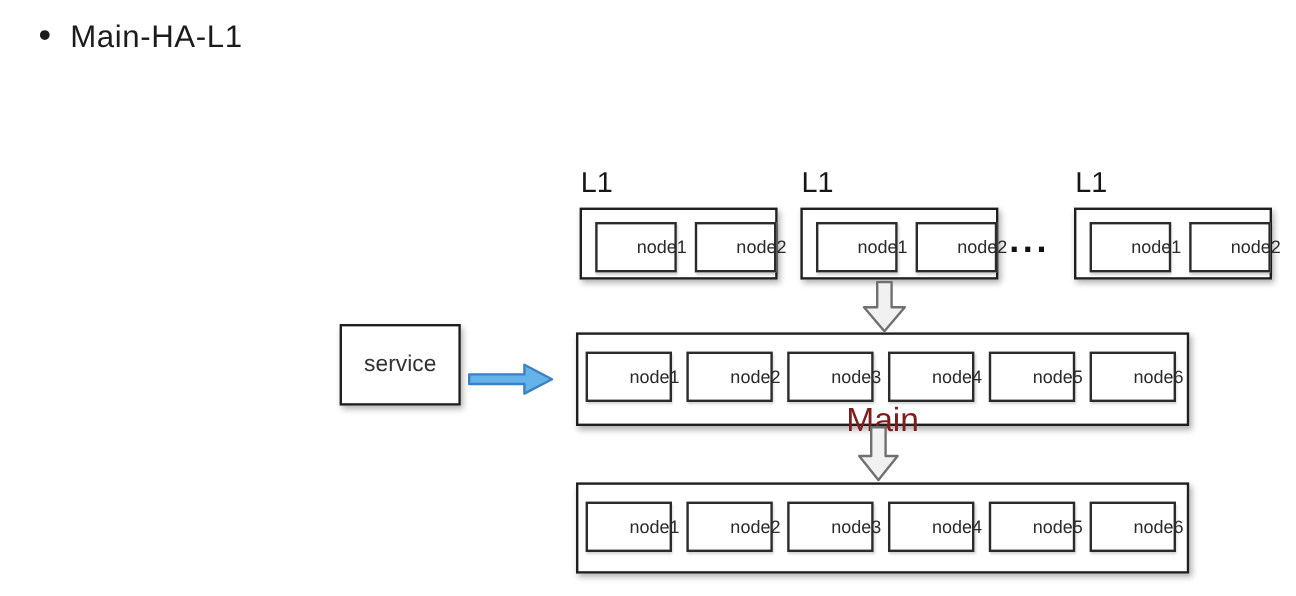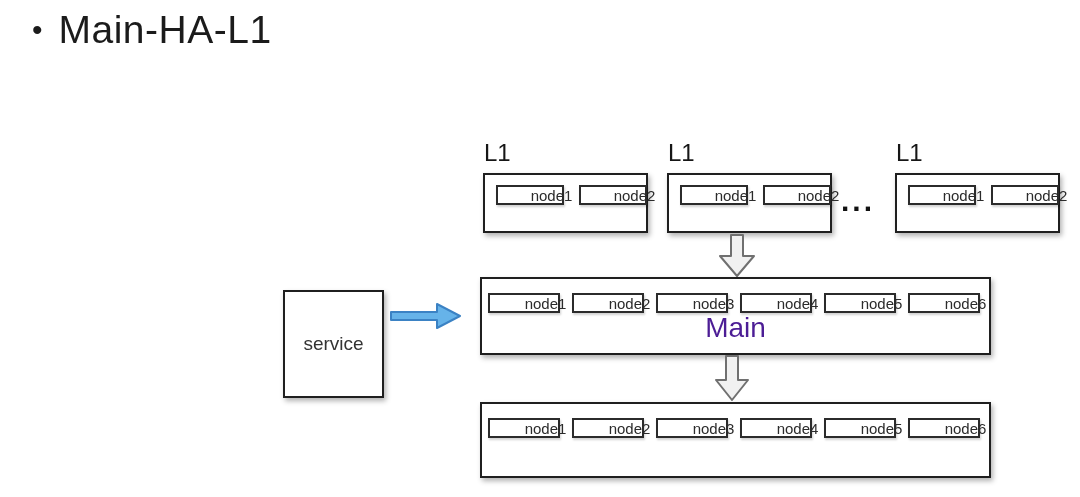--- a/index.html
+++ b/index.html
@@ -23,21 +23,21 @@
     display: flex;
     align-items: center;
     gap: 16px;
   }
   .bullet {
     font-size: 30px;
     line-height: 48px;
     color: var(--text, #1b1b1b);
   }
   .title-text {
-    font-size: 39px;
+    font-size: 26px;
     line-height: 48px;
     letter-spacing: 0.5px;
     color: var(--text, #1b1b1b);
   }
   .l1-label {
     position: absolute;
     font-size: 24px;
     font-weight: 400;
     line-height: 30px;
     color: #161616;
@@ -51,21 +51,21 @@
   }
   .l1-box {
     display: flex;
     align-items: flex-start;
     gap: 15px;
     padding: 10px 0 0 11px;
   }
   .node {
     flex: 0 0 auto;
     width: 68px;
-    height: 20px;
+    height: 42px;
     background: #ffffff;
     border: 2px solid var(--node-border, #2b2b2b);
     box-sizing: border-box;
     display: flex;
     align-items: center;
     justify-content: center;
     font-size: 15px;
     color: #2b2b2b;
     box-shadow: 1px 2px 2px rgba(0,0,0,0.18);
     padding-left: 43px;
@@ -74,21 +74,21 @@
   .noderow {
     display: flex;
     gap: 12px;
     padding: 14px 0 0 6px;
   }
   .bigbox-label {
     text-align: center;
     font-size: 28px;
     line-height: 28px;
     margin-top: 1px;
-    color: #4c1d95;
+    color: #7f1d1d;
   }
   .ellipsis {
     position: absolute;
     font-size: 30px;
     font-weight: 700;
     letter-spacing: 3px;
     color: #111111;
   }
   .service-box {
     position: absolute;
@@ -131,21 +131,21 @@
   <div class="l1-label" style="left:896px; top:138px;">L1</div>
   <div class="bigbox l1-box" style="left:895px; top:173px; width:165px; height:60px;">
     <div class="node">node1</div>
     <div class="node">node2</div>
   </div>
 
   <svg class="abs" style="left:716px; top:234px;" width="42" height="43" viewBox="0 0 42 43">
     <polygon points="15,1 27,1 27,22 38,22 21,42 4,22 15,22" style="fill:var(--down-arrow-fill,#f1f1f1); stroke:var(--down-arrow-stroke,#707070); stroke-width:2; stroke-linejoin:round;"></polygon>
   </svg>
 
-  <div class="service-box" style="left:283px; top:270px; width:101px; height:108px;margin-top:20px;">
+  <div class="service-box" style="left:283px; top:270px; width:101px; height:68px;">
     <span>service</span>
   </div>
 
   <svg class="abs" style="left:389px; top:301px;" width="74" height="30" viewBox="0 0 74 30">
     <polygon points="2,11 48,11 48,3 71,15 48,27 48,19 2,19" style="fill:var(--blue-arrow-fill,#66b3e9); stroke:var(--blue-arrow-stroke,#3b82c4); stroke-width:2; stroke-linejoin:round;"></polygon>
   </svg>
 
   <div class="bigbox stack-box" style="left:480px; top:277px; width:511px; height:78px;">
     <div class="noderow">
       <div class="node">node1</div>

